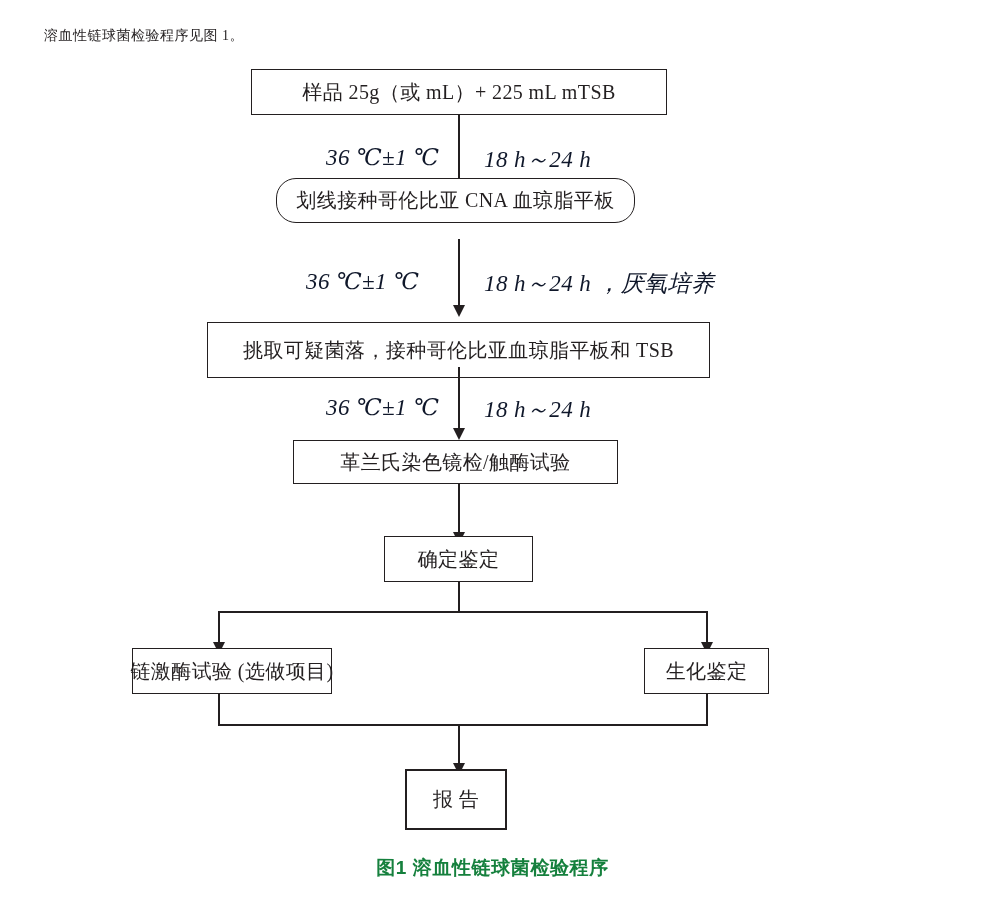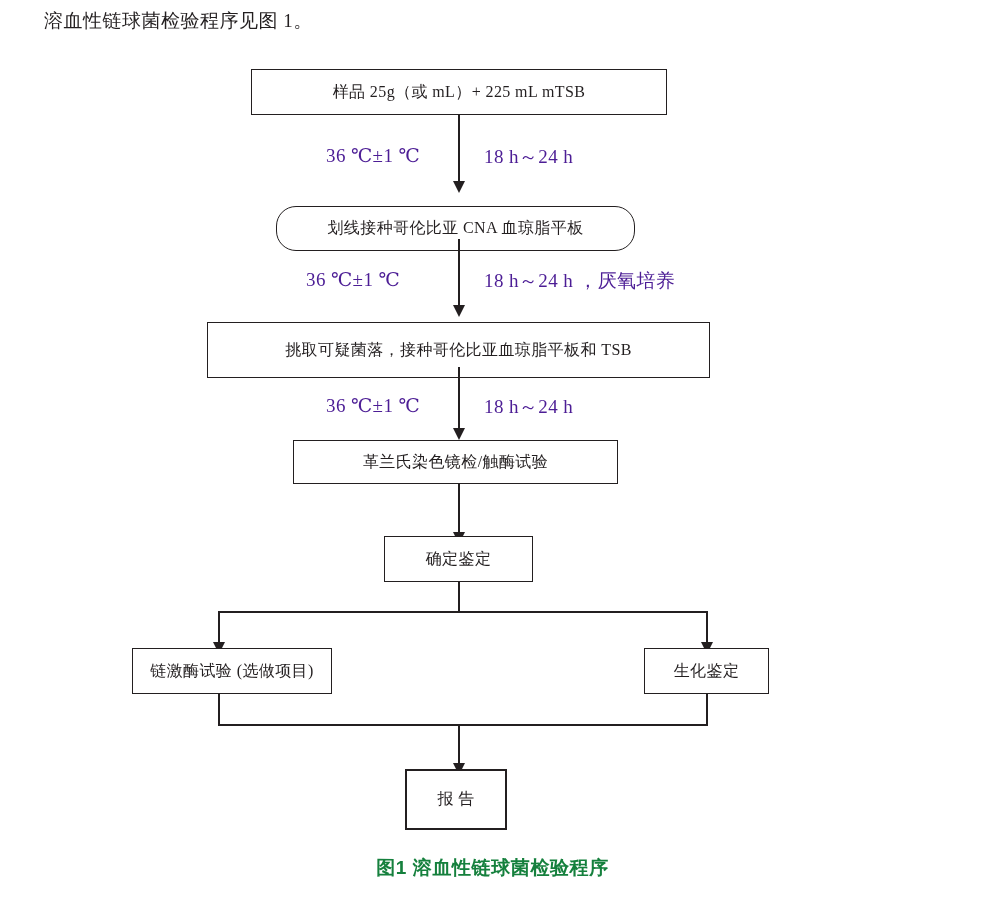--- a/index.html
+++ b/index.html
@@ -14,36 +14,36 @@
   #page {
     position: relative;
     width: 985px;
     height: 897px;
     background: #ffffff;
     overflow: hidden;
   }
   .intro-text {
     position: absolute;
     left: 44px;
-    top: 8px;
-    font-size: 19px;
+    top: 23px;
+    font-size: 14px;
     line-height: 26px;
     letter-spacing: 0.5px;
     white-space: nowrap;
     color: #231f20;
   }
   .node {
     position: absolute;
     box-sizing: border-box;
     border: 1.6px solid #231f20;
     background: #ffffff;
     display: flex;
     align-items: center;
     justify-content: center;
-    font-size: 16px;
+    font-size: 20px;
     letter-spacing: 0.4px;
     color: #231f20;
     white-space: nowrap;
   }
   .node.thick {
     border-width: 2.6px;
   }
   .conn {
     position: absolute;
     background: #231f20;
@@ -57,24 +57,25 @@
   .arrowhead {
     position: absolute;
     width: 0;
     height: 0;
     border-left: 6.5px solid transparent;
     border-right: 6.5px solid transparent;
     border-top: 12px solid #231f20;
   }
   .edge-label {
     position: absolute;
-    font-size: 19px;
+    font-size: 23px;
     letter-spacing: 0.4px;
     white-space: nowrap;
-    color: #4c1d95;
+    color: #0f172a;
+    font-style: italic;
   }
   .caption {
     position: absolute;
     left: 0;
     top: 855px;
     width: 985px;
     text-align: center;
     font-family: "Liberation Sans", "DejaVu Sans", sans-serif;
     font-weight: bold;
     font-size: 19px;
@@ -91,21 +92,21 @@
   <div class="intro-text">溶血性链球菌检验程序见图 1。</div>
 
   <div class="node" style="left:251px; top:69px; width:416px; height:46px;">样品 25g（或 mL）+ 225 mL mTSB</div>
 
   <div class="conn vline" style="left:458px; top:115px; height:68px;"></div>
   <div class="arrowhead" style="left:452.5px; top:181px;"></div>
 
   <div class="edge-label" style="left:326px; top:144px;">36 ℃±1 ℃</div>
   <div class="edge-label" style="left:484px; top:144px;">18 h～24 h</div>
 
-  <div class="node" style="left:276px; top:206px; width:359px; height:45px;border-radius:20px;">划线接种哥伦比亚 CNA 血琼脂平板</div>
+  <div class="node" style="left:276px; top:178px; width:359px; height:45px;border-radius:20px;">划线接种哥伦比亚 CNA 血琼脂平板</div>
 
   <div class="conn vline" style="left:458px; top:239px; height:68px;"></div>
   <div class="arrowhead" style="left:452.5px; top:305px;"></div>
 
   <div class="edge-label" style="left:306px; top:268px;">36 ℃±1 ℃</div>
   <div class="edge-label" style="left:484px; top:268px;">18 h～24 h ，厌氧培养</div>
 
   <div class="node" style="left:207px; top:322px; width:503px; height:56px;">挑取可疑菌落，接种哥伦比亚血琼脂平板和 TSB</div>
 
   <div class="conn vline" style="left:458px; top:367px; height:63px;"></div>

